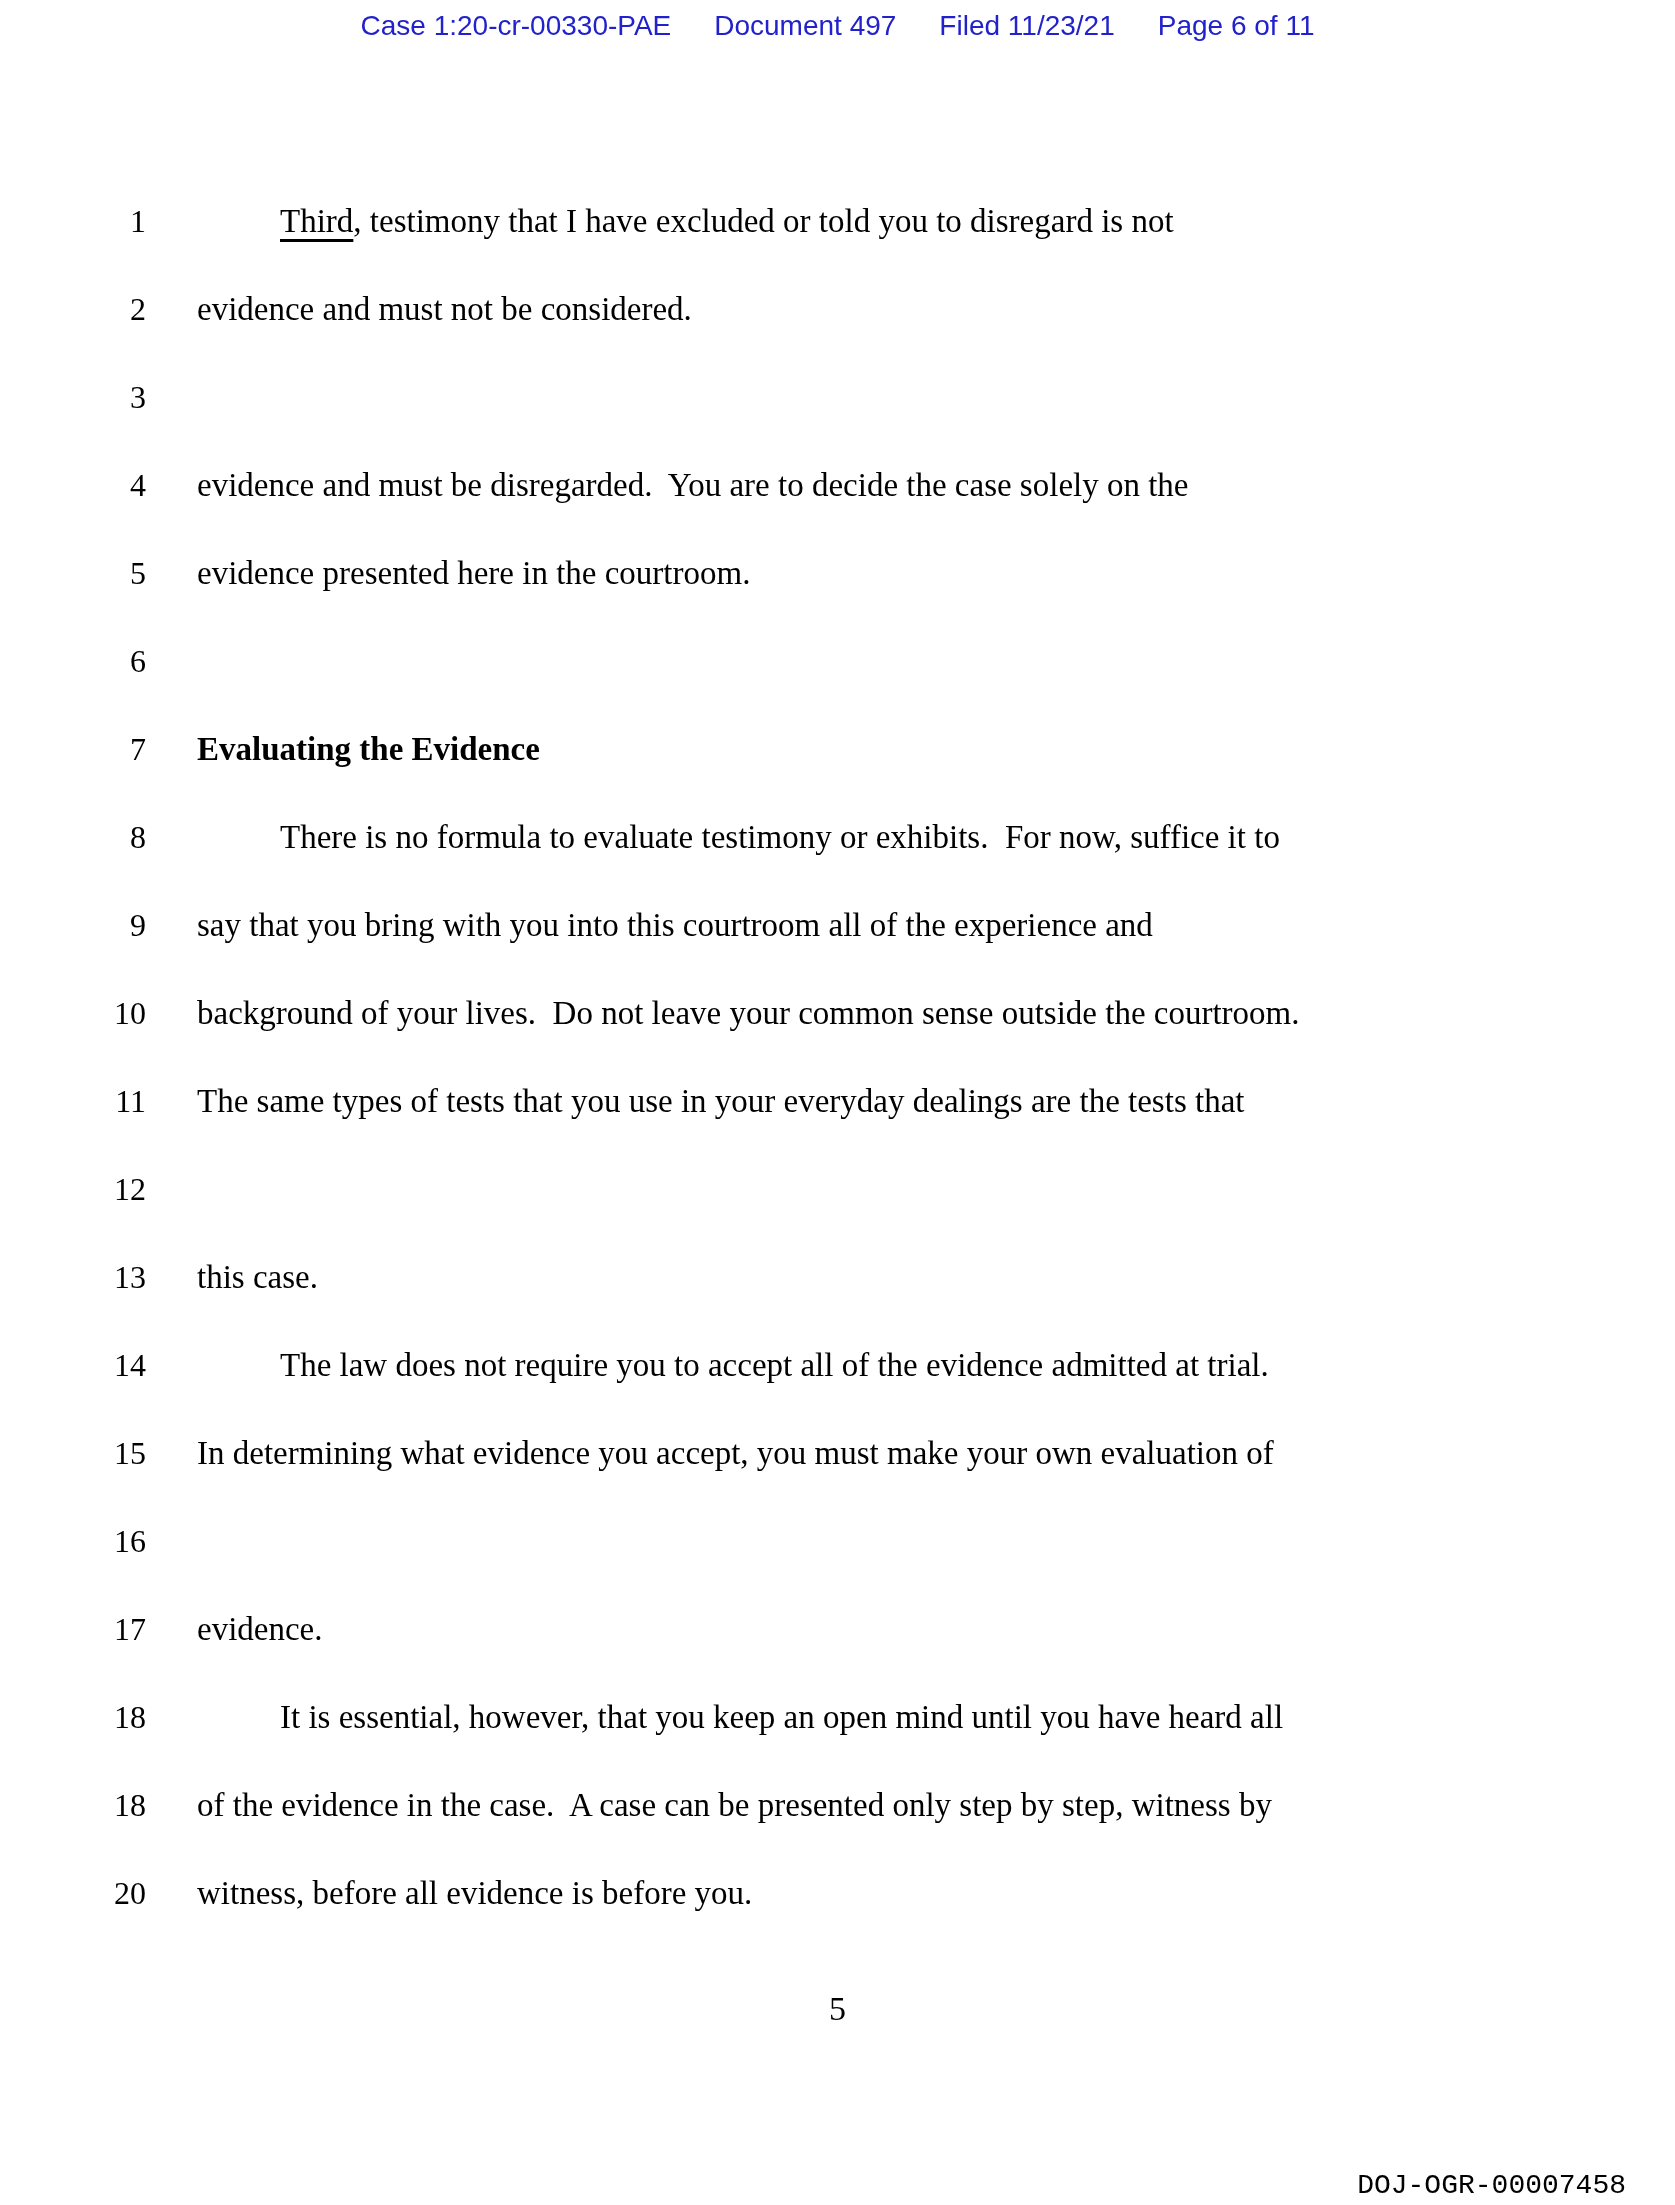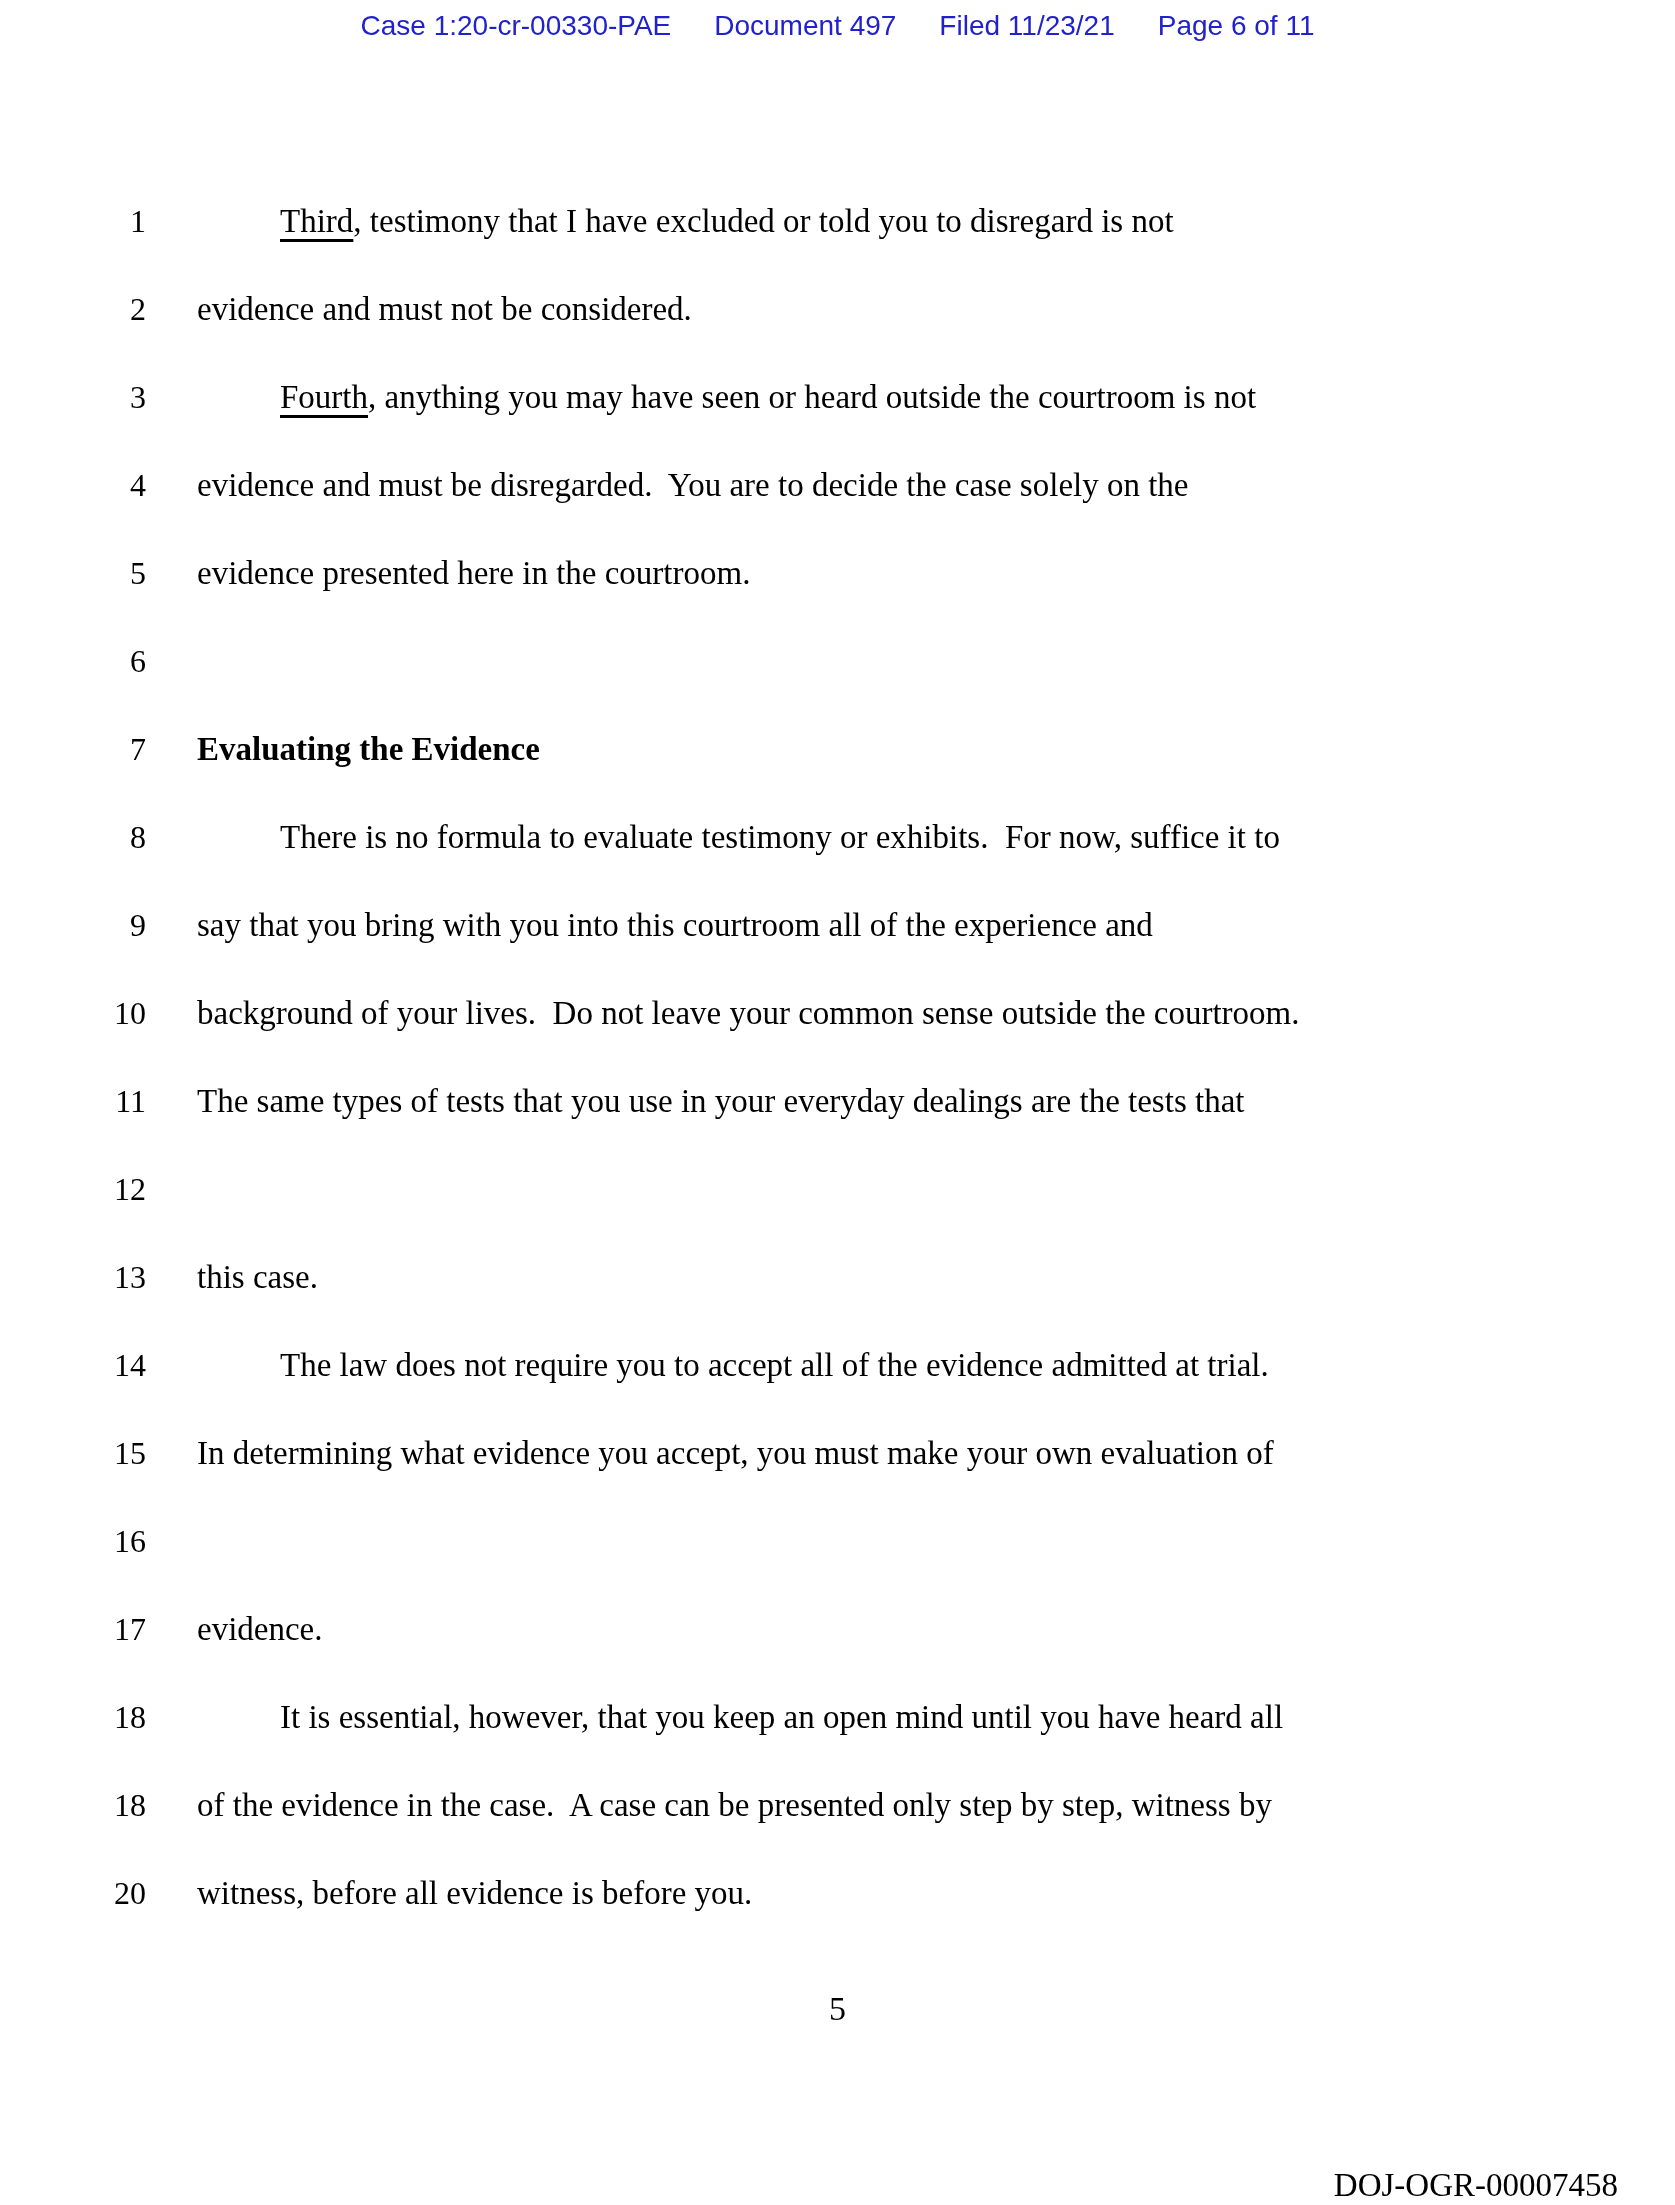--- a/index.html
+++ b/index.html
@@ -69,23 +69,23 @@
     top: 1992px;
     left: 0;
     width: 100%;
     text-align: center;
     font-size: 34px;
     line-height: 34px;
   }
   .bates-number {
     position: absolute;
     top: 2169px;
-    right: 57px;
-    font-family: Liberation Serif, serif;
-    font-size: 33px;
+    right: 49px;
+    font-family: Liberation Mono, monospace;
+    font-size: 28px;
     line-height: 33px;
     letter-spacing: 0px;
   }
 </style>
 </head>
 <body>
 
 <div class="page" style="background: rgb(255, 255, 255);">
 
   <header class="doc-header" style="color: rgb(34, 34, 204);">
@@ -99,21 +99,20 @@
       <div class="line-row">
         <span class="line-number">1</span>
         <span class="line-text indent"><span class="seg-underline">Third</span><span>, testimony that I have excluded or told you to disregard is not</span></span>
       </div>
       <div class="line-row">
         <span class="line-number">2</span>
         <span class="line-text"><span>evidence and must not be considered.</span></span>
       </div>
       <div class="line-row">
         <span class="line-number">3</span>
-        <span class="line-text indent"><span class="seg-underline">Fourth</span><span>, anything you may have seen or heard outside the courtroom is not</span></span>
       </div>
       <div class="line-row">
         <span class="line-number">4</span>
         <span class="line-text"><span>evidence and must be disregarded.  You are to decide the case solely on the</span></span>
       </div>
       <div class="line-row">
         <span class="line-number">5</span>
         <span class="line-text"><span>evidence presented here in the courtroom.</span></span>
       </div>
       <div class="line-row">

